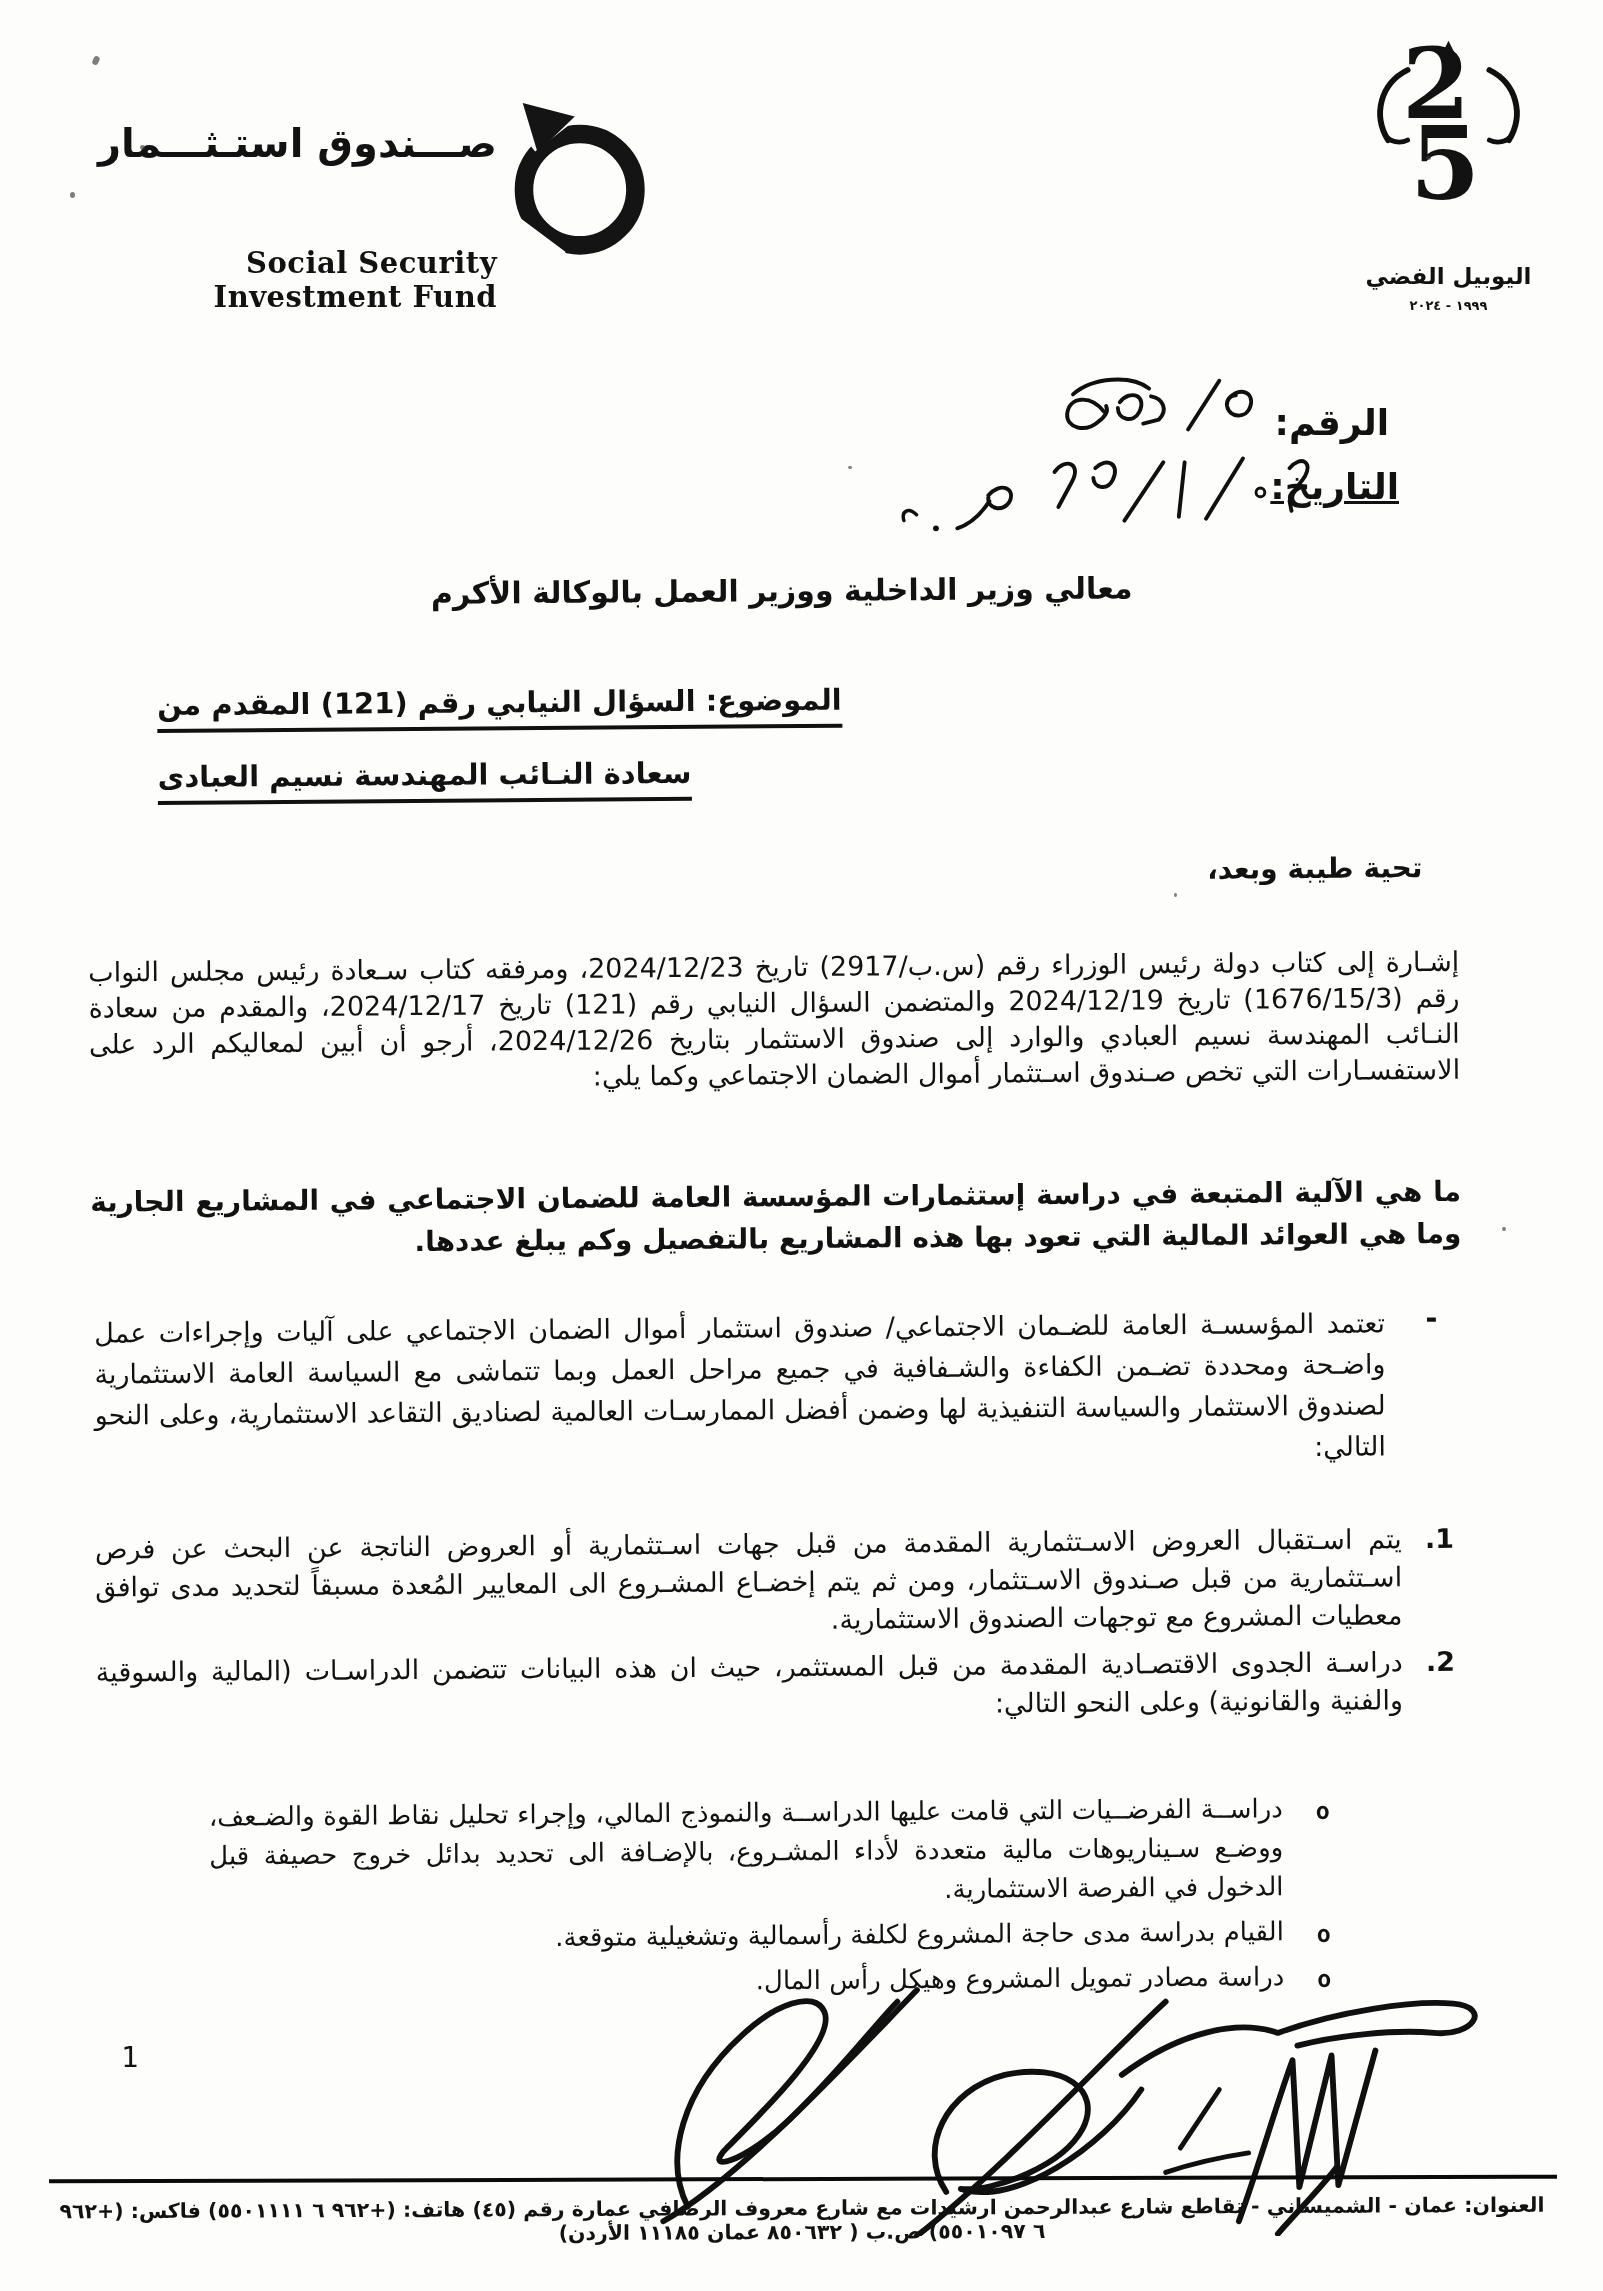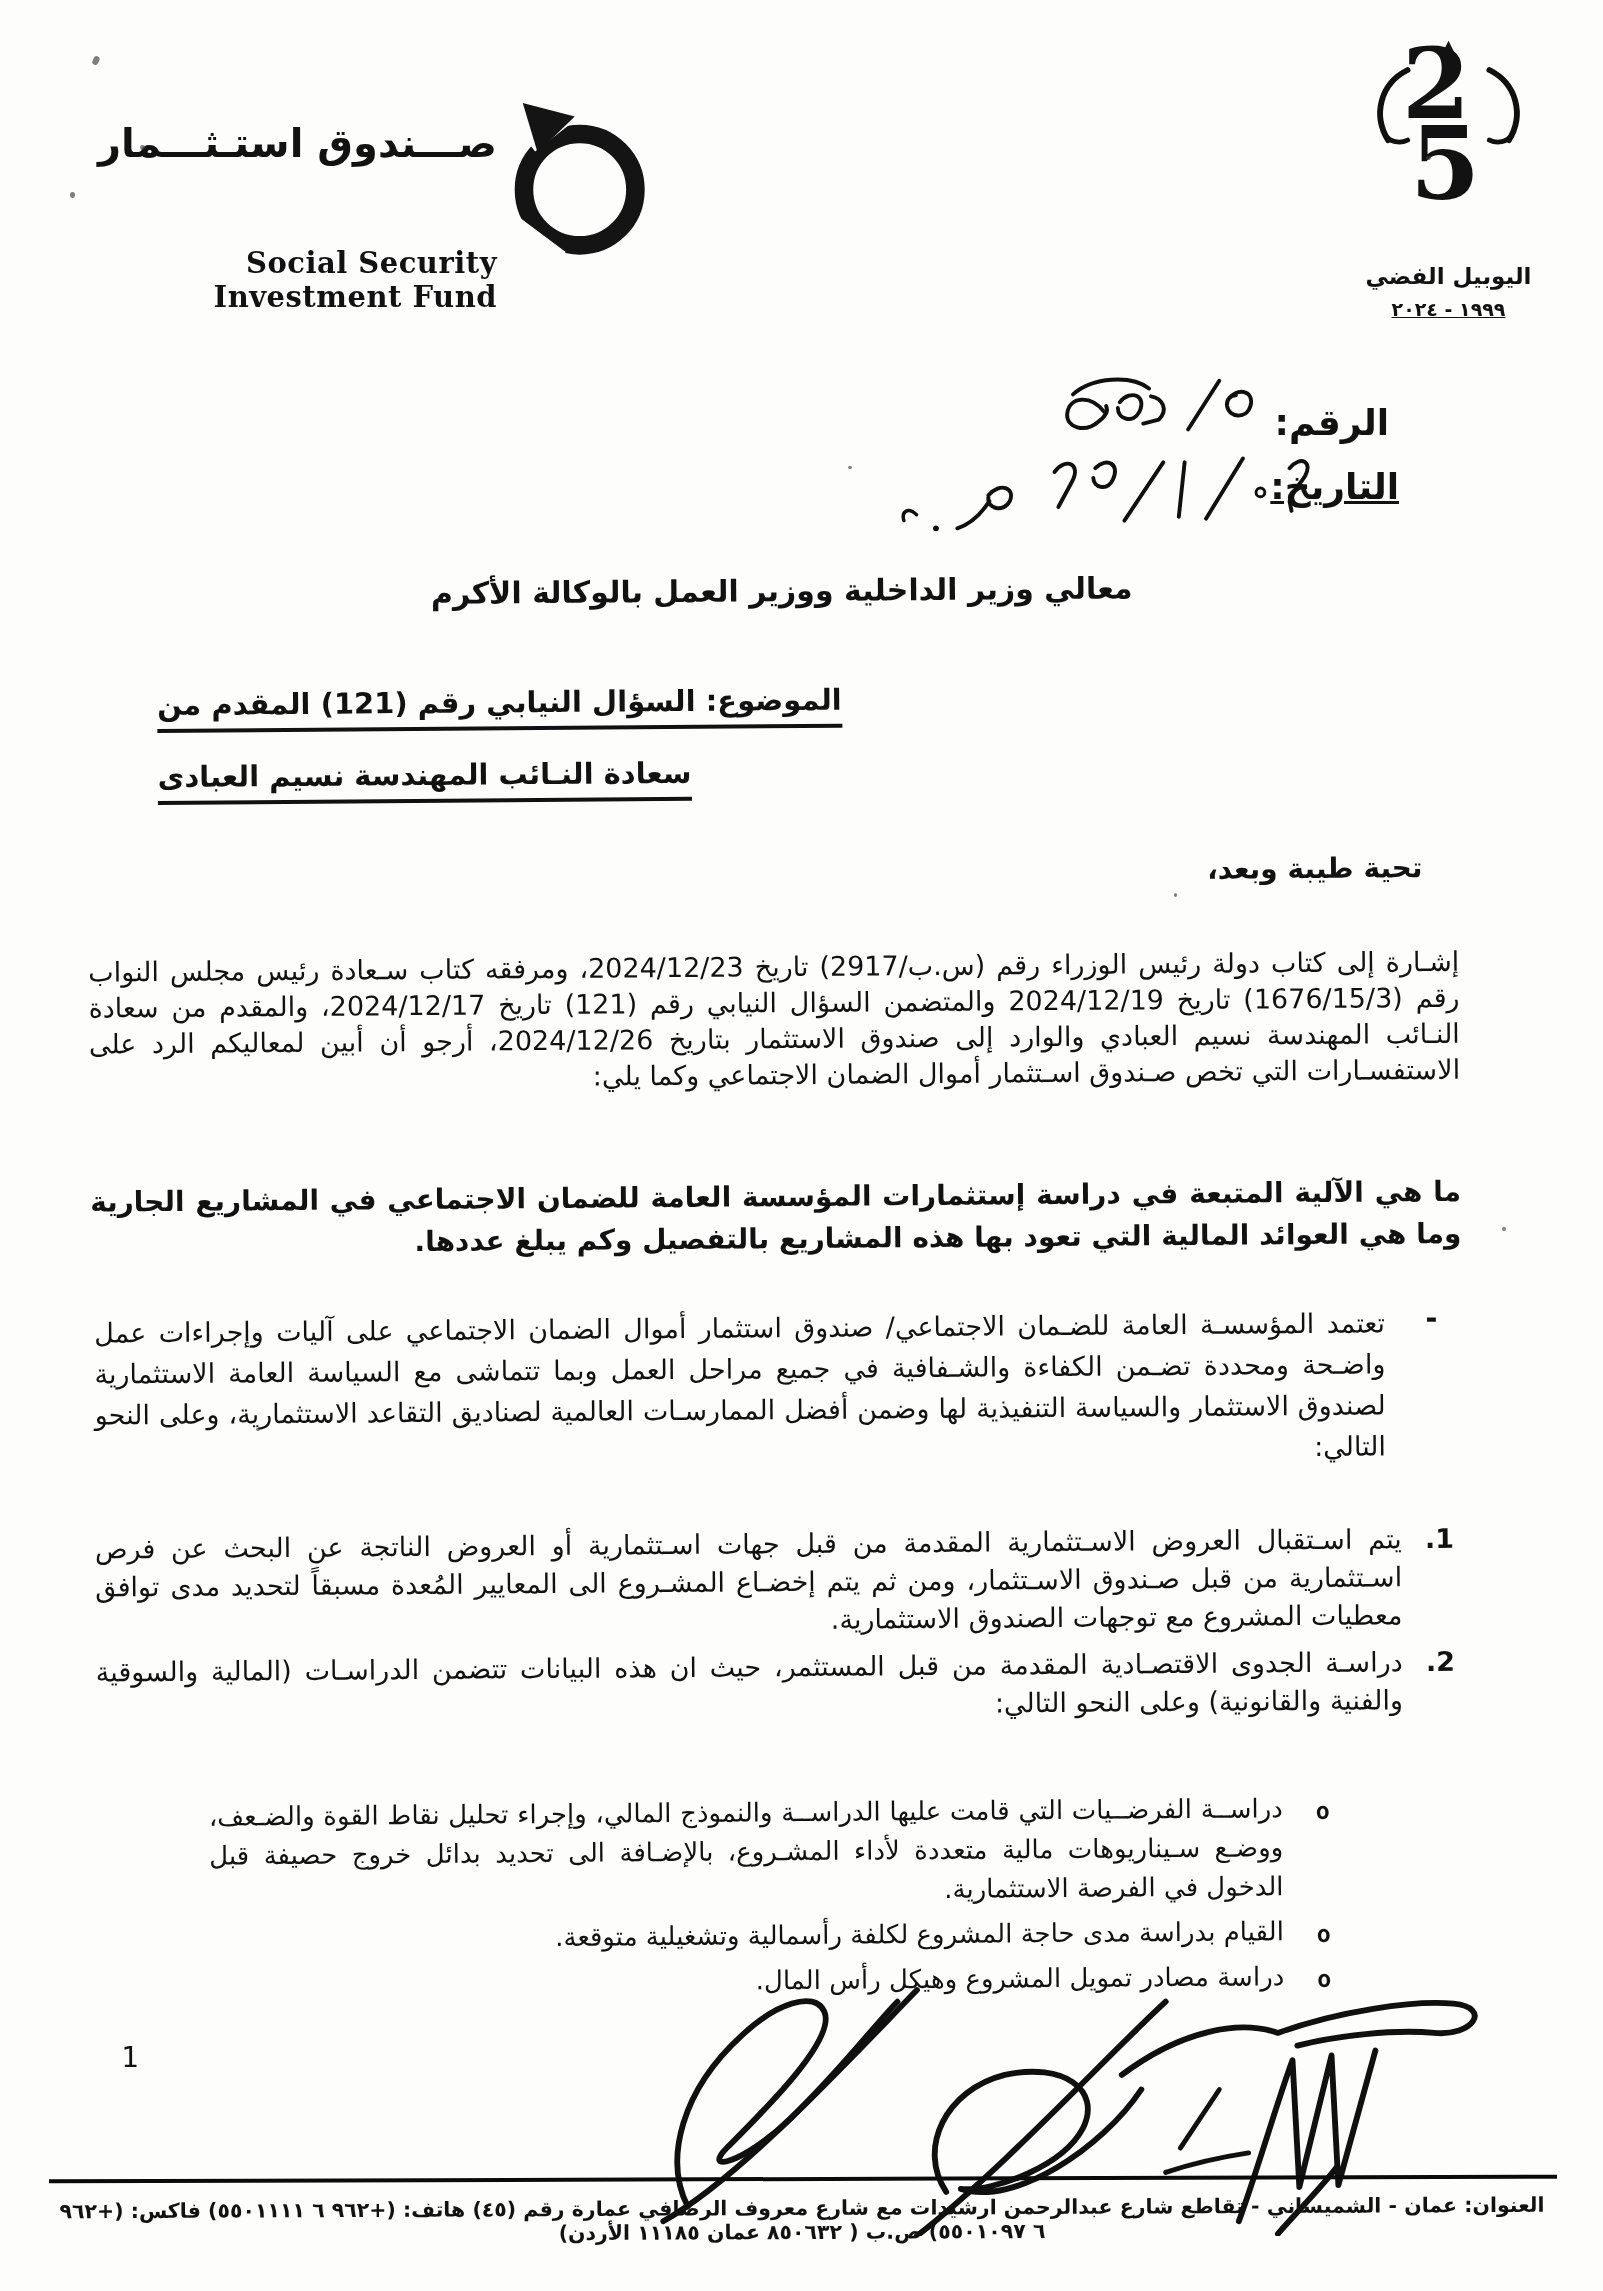--- a/index.html
+++ b/index.html
@@ -20,21 +20,21 @@
   .lh-ar2{left:68px;top:187px;width:429px;text-align:right;font-size:37px;font-weight:800;}
   .lh-en {left:76px;top:246px;width:421px;text-align:right;font-size:29px;font-weight:700;font-family:"DejaVu Serif", serif;letter-spacing:0.5px;}
   .lh-tag{left:68px;top:281px;width:400px;text-align:right;font-size:32px;font-weight:700;color:#2b2b2b;}
   .lh-logo{left:493px;top:98px;width:161px;height:161px;}
 
   
   .jub{left:1351px;top:33px;width:195px;height:293px;text-align:center;}
   .jub-2{position:absolute;left:51px;top:2px;font-family:"DejaVu Serif", serif;font-size:98px;line-height:98px;font-weight:600;}
   .jub-5{position:absolute;left:59px;top:80px;font-family:"DejaVu Serif", serif;font-size:101px;line-height:101px;font-weight:600;}
   .jub-title{position:absolute;left:0;top:230px;width:195px;font-size:23px;font-weight:800;}
-  .jub-years{position:absolute;left:0;top:265px;width:195px;font-size:19px;font-weight:700;letter-spacing:1px;text-decoration:underline;}
+  .jub-years{position:absolute;left:0;top:265px;width:195px;font-size:13px;font-weight:700;letter-spacing:1px;}
 
   
   .ref-label{font-size:36px;font-weight:800;}
   .lbl-num{right:214px;top:402px;}
   .lbl-date{right:204px;top:466px;text-decoration:underline;}
 
   
   .tilt{position:absolute;inset:0;transform:rotate(-0.45deg);transform-origin:800px 1317px;}
   .heading{top:573px;left:50%;transform:translateX(-52%);font-size:30px;font-weight:800;white-space:nowrap;}
   .subject{left:162px;top:683px;direction:rtl;text-align:left;}

